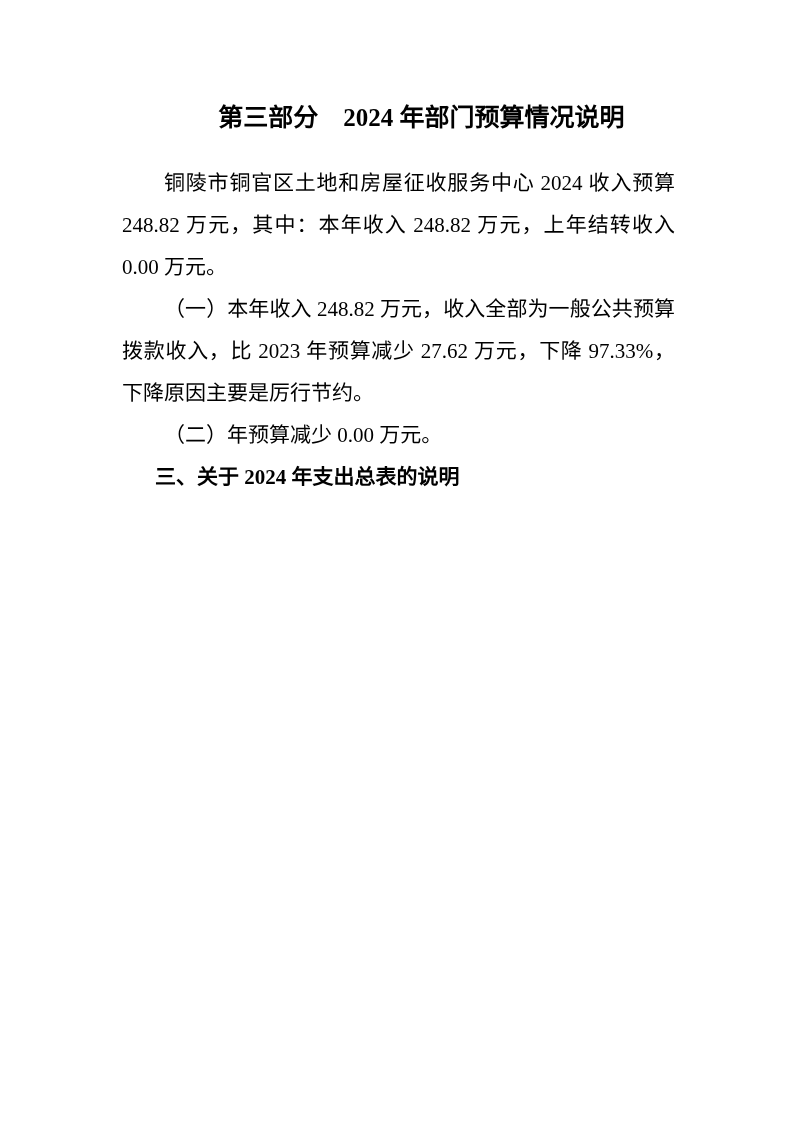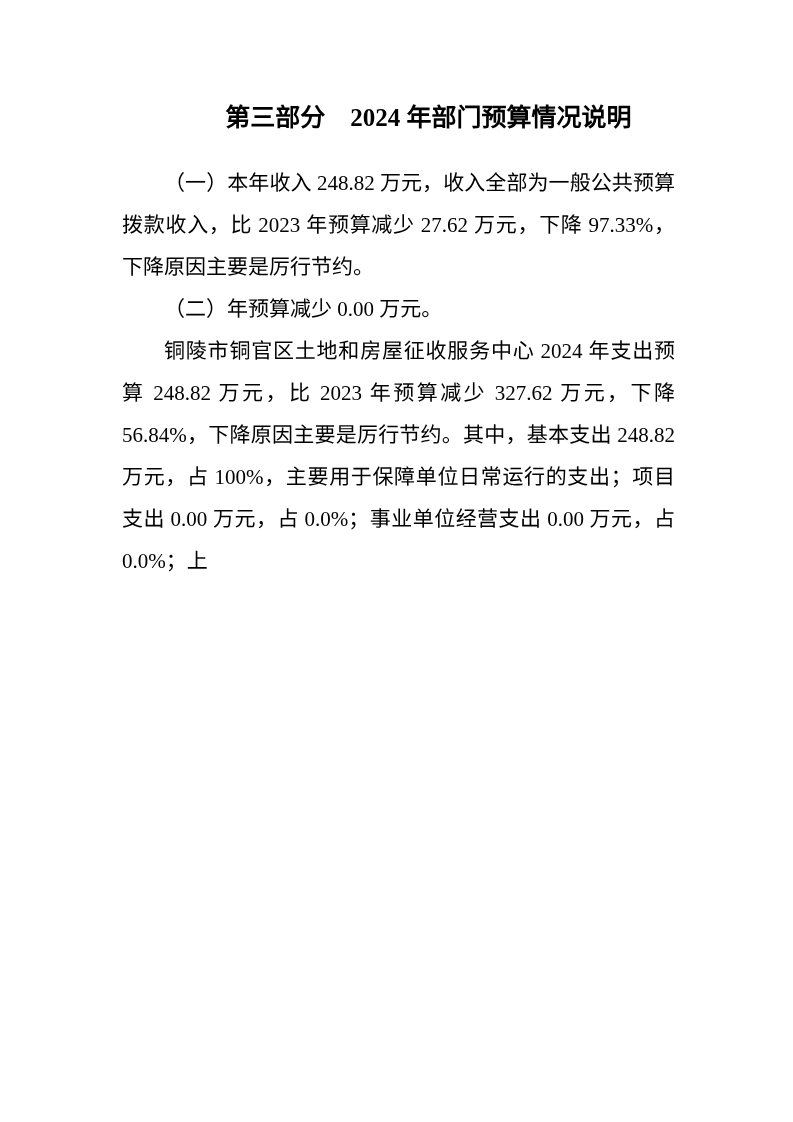--- a/index.html
+++ b/index.html
@@ -20,21 +20,21 @@
     overflow: hidden;
     font-family: "Liberation Serif", serif;
   }
   .doc-title {
     font-family: "Liberation Serif", serif;
     font-weight: 700;
     font-size: 25px;
     line-height: 44px;
     text-align: center;
     position: relative;
-    left: 30px;
+    left: 23px;
     margin: 0 0 22px 0;
     white-space: nowrap;
   }
   .section-heading {
     font-family: "Liberation Serif", serif;
     font-weight: 700;
     font-size: 21px;
     line-height: 42px;
     text-indent: 33px;
     margin: 0;
@@ -49,21 +49,22 @@
 </style>
 </head>
 <body>
 
 <div class="page">
 
   <h1 class="doc-title">第三部分　2024 年部门预算情况说明</h1>
 
 
   <section>
+    <p class="para">铜陵市铜官区土地和房屋征收服务中心 2024 收入预算 248.82 万元，其中：本年收入 248.82 万元，上年结转收入 0.00 万元。</p>
     <p class="para">（一）本年收入 248.82 万元，收入全部为一般公共预算拨款收入，比 2023 年预算减少 27.62 万元，下降 97.33%，下降原因主要是厉行节约。</p>
     <p class="para">（二）年预算减少 0.00 万元。</p>
   </section>
 
   <section>
-    <p class="para">铜陵市铜官区土地和房屋征收服务中心 2024 年支出预算 248.82 万元，比 2023 年预算减少 327.62 万元，下降 56.84%，下降原因主要是厉行节约。其中，基本支出 248.82 万元，占 100%，主要用于保障单位日常运行的支出；项目支出 0.00 万元，占 0.0%；事业单位经营支出 0.00 万元，占 0.0%；上</p>
+    <h2 class="section-heading">三、关于 2024 年支出总表的说明</h2>
   </section>
 
 </div>
 
 </body></html>

